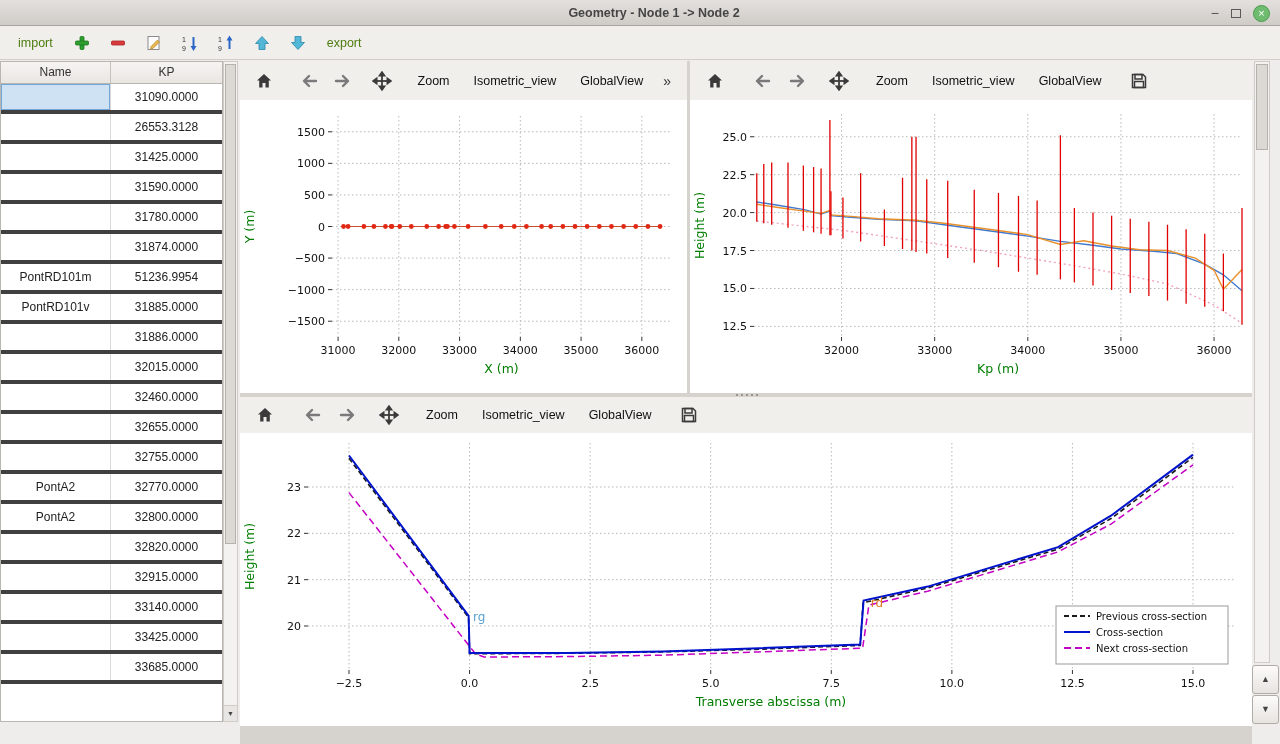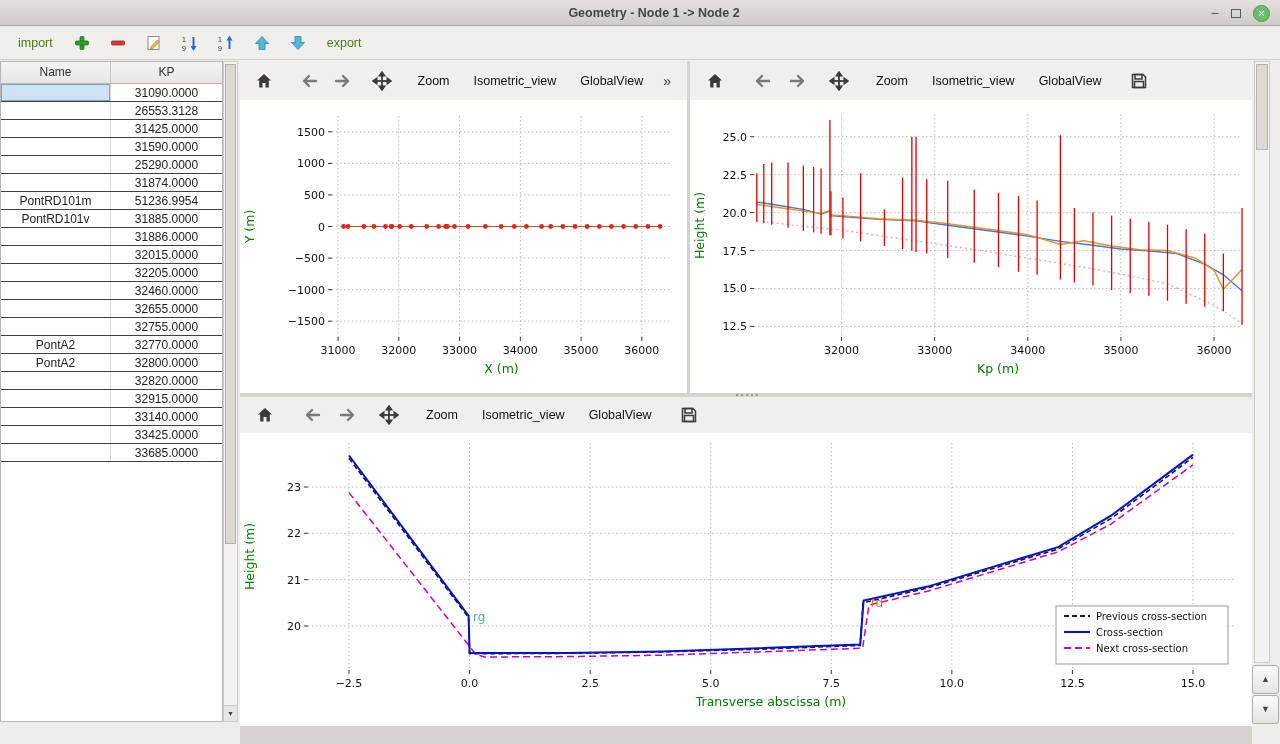--- a/index.html
+++ b/index.html
@@ -27,21 +27,21 @@
     background:transparent; border:none; }
 
   
   #left-panel { position:absolute; left:0; top:61px; width:240px; height:683px; }
   .tbl { position:absolute; left:0; top:0; width:223px; height:661px; background:#ffffff;
     border:1px solid #b9b6b2; overflow:hidden; }
   .tbl-head { display:flex; height:22px; background:linear-gradient(#f6f4f2,#e9e6e2); border-bottom:1px solid #b9b6b2; }
   .th { line-height:21px; text-align:center; font-size:12px; color:#333; }
   .th.name { width:110px; border-right:1px solid #c6c3bf; }
   .th.kp { width:111px; }
-  .tr { display:flex; height:18px; border-bottom:1px solid #404040; background:#ffffff; }
+  .tr { display:flex; height:30px; border-bottom:4px solid #404040; background:#ffffff; }
   .td { display:flex; align-items:center; justify-content:center; font-size:12px; color:#222; }
   .td.name { width:110px; border-right:1px solid #dcdad7; }
   .td.kp { width:111px; }
   .td.selected { background:#cfe2f4; box-shadow:inset 0 0 0 1px #72a7d8; }
   .vscroll { position:absolute; left:223px; top:0; width:15px; height:661px; background:#f3f2f0;
     border:1px solid #cfccc8; }
   .vthumb { position:absolute; left:1px; top:2px; width:11px; height:480px; background:#dcd9d5; border:1px solid #b5b2ae; }
   .vbtn { position:absolute; left:0; bottom:0; width:13px; height:16px; background:#e8e6e3; border-top:1px solid #cfccc8;
     text-align:center; font-size:7px; line-height:16px; color:#444; }
 
@@ -153,45 +153,41 @@
           <div class="tr">
       <div class="td name"></div>
       <div class="td kp">31425.0000</div>
     </div>
           <div class="tr">
       <div class="td name"></div>
       <div class="td kp">31590.0000</div>
     </div>
           <div class="tr">
       <div class="td name"></div>
-      <div class="td kp">25290.0000</div>
+      <div class="td kp">31780.0000</div>
     </div>
           <div class="tr">
       <div class="td name"></div>
       <div class="td kp">31874.0000</div>
     </div>
           <div class="tr">
       <div class="td name">PontRD101m</div>
       <div class="td kp">51236.9954</div>
     </div>
           <div class="tr">
       <div class="td name">PontRD101v</div>
       <div class="td kp">31885.0000</div>
     </div>
           <div class="tr">
       <div class="td name"></div>
       <div class="td kp">31886.0000</div>
     </div>
           <div class="tr">
       <div class="td name"></div>
       <div class="td kp">32015.0000</div>
-    </div>
-          <div class="tr">
-      <div class="td name"></div>
-      <div class="td kp">32205.0000</div>
     </div>
           <div class="tr">
       <div class="td name"></div>
       <div class="td kp">32460.0000</div>
     </div>
           <div class="tr">
       <div class="td name"></div>
       <div class="td kp">32655.0000</div>
     </div>
           <div class="tr">

